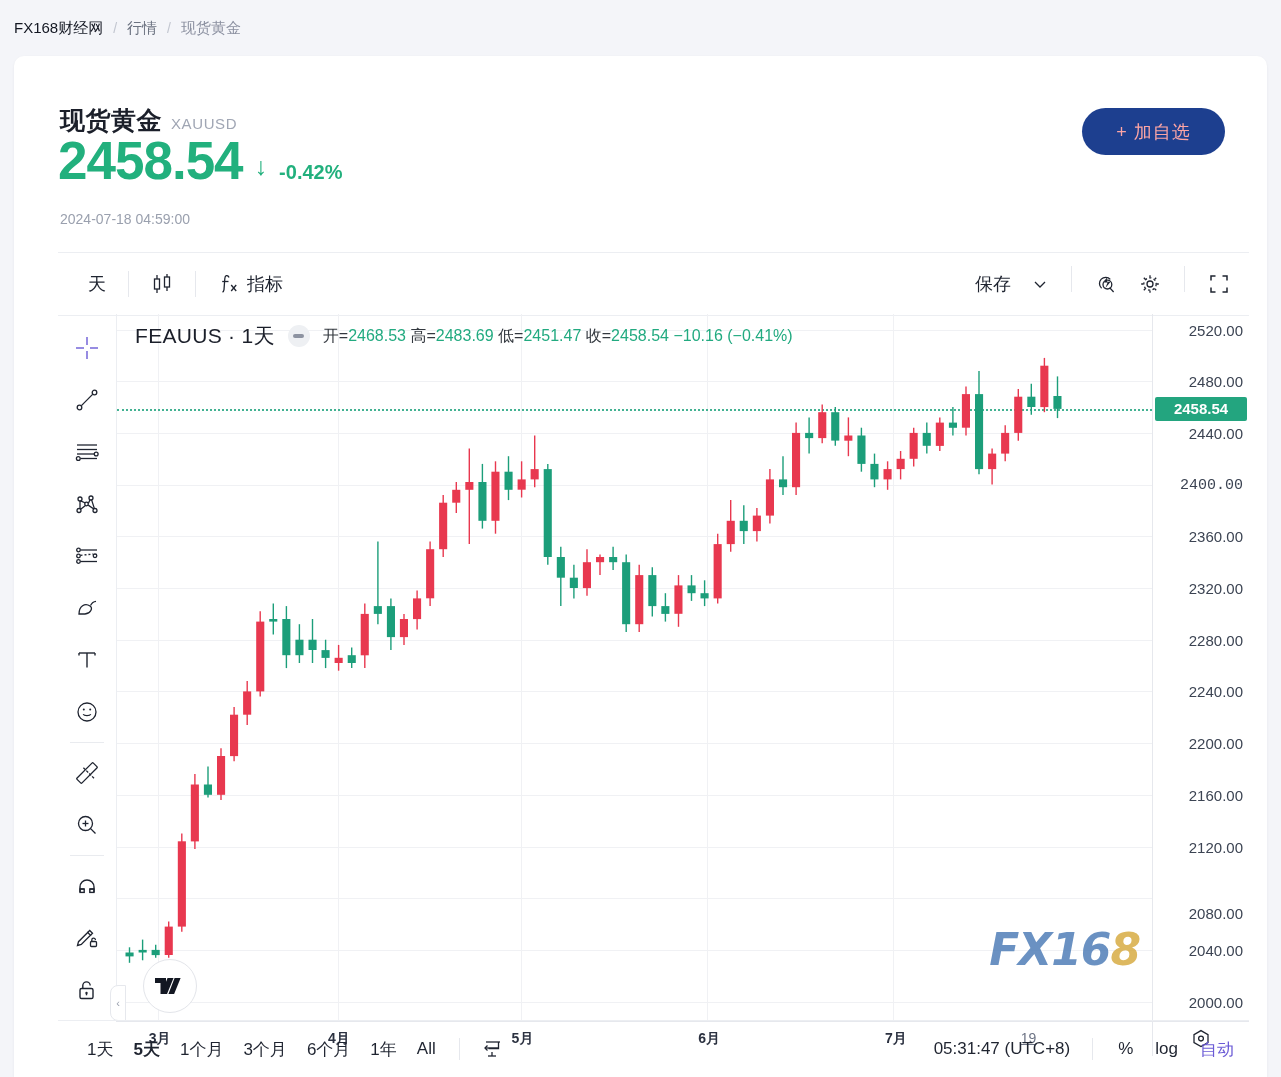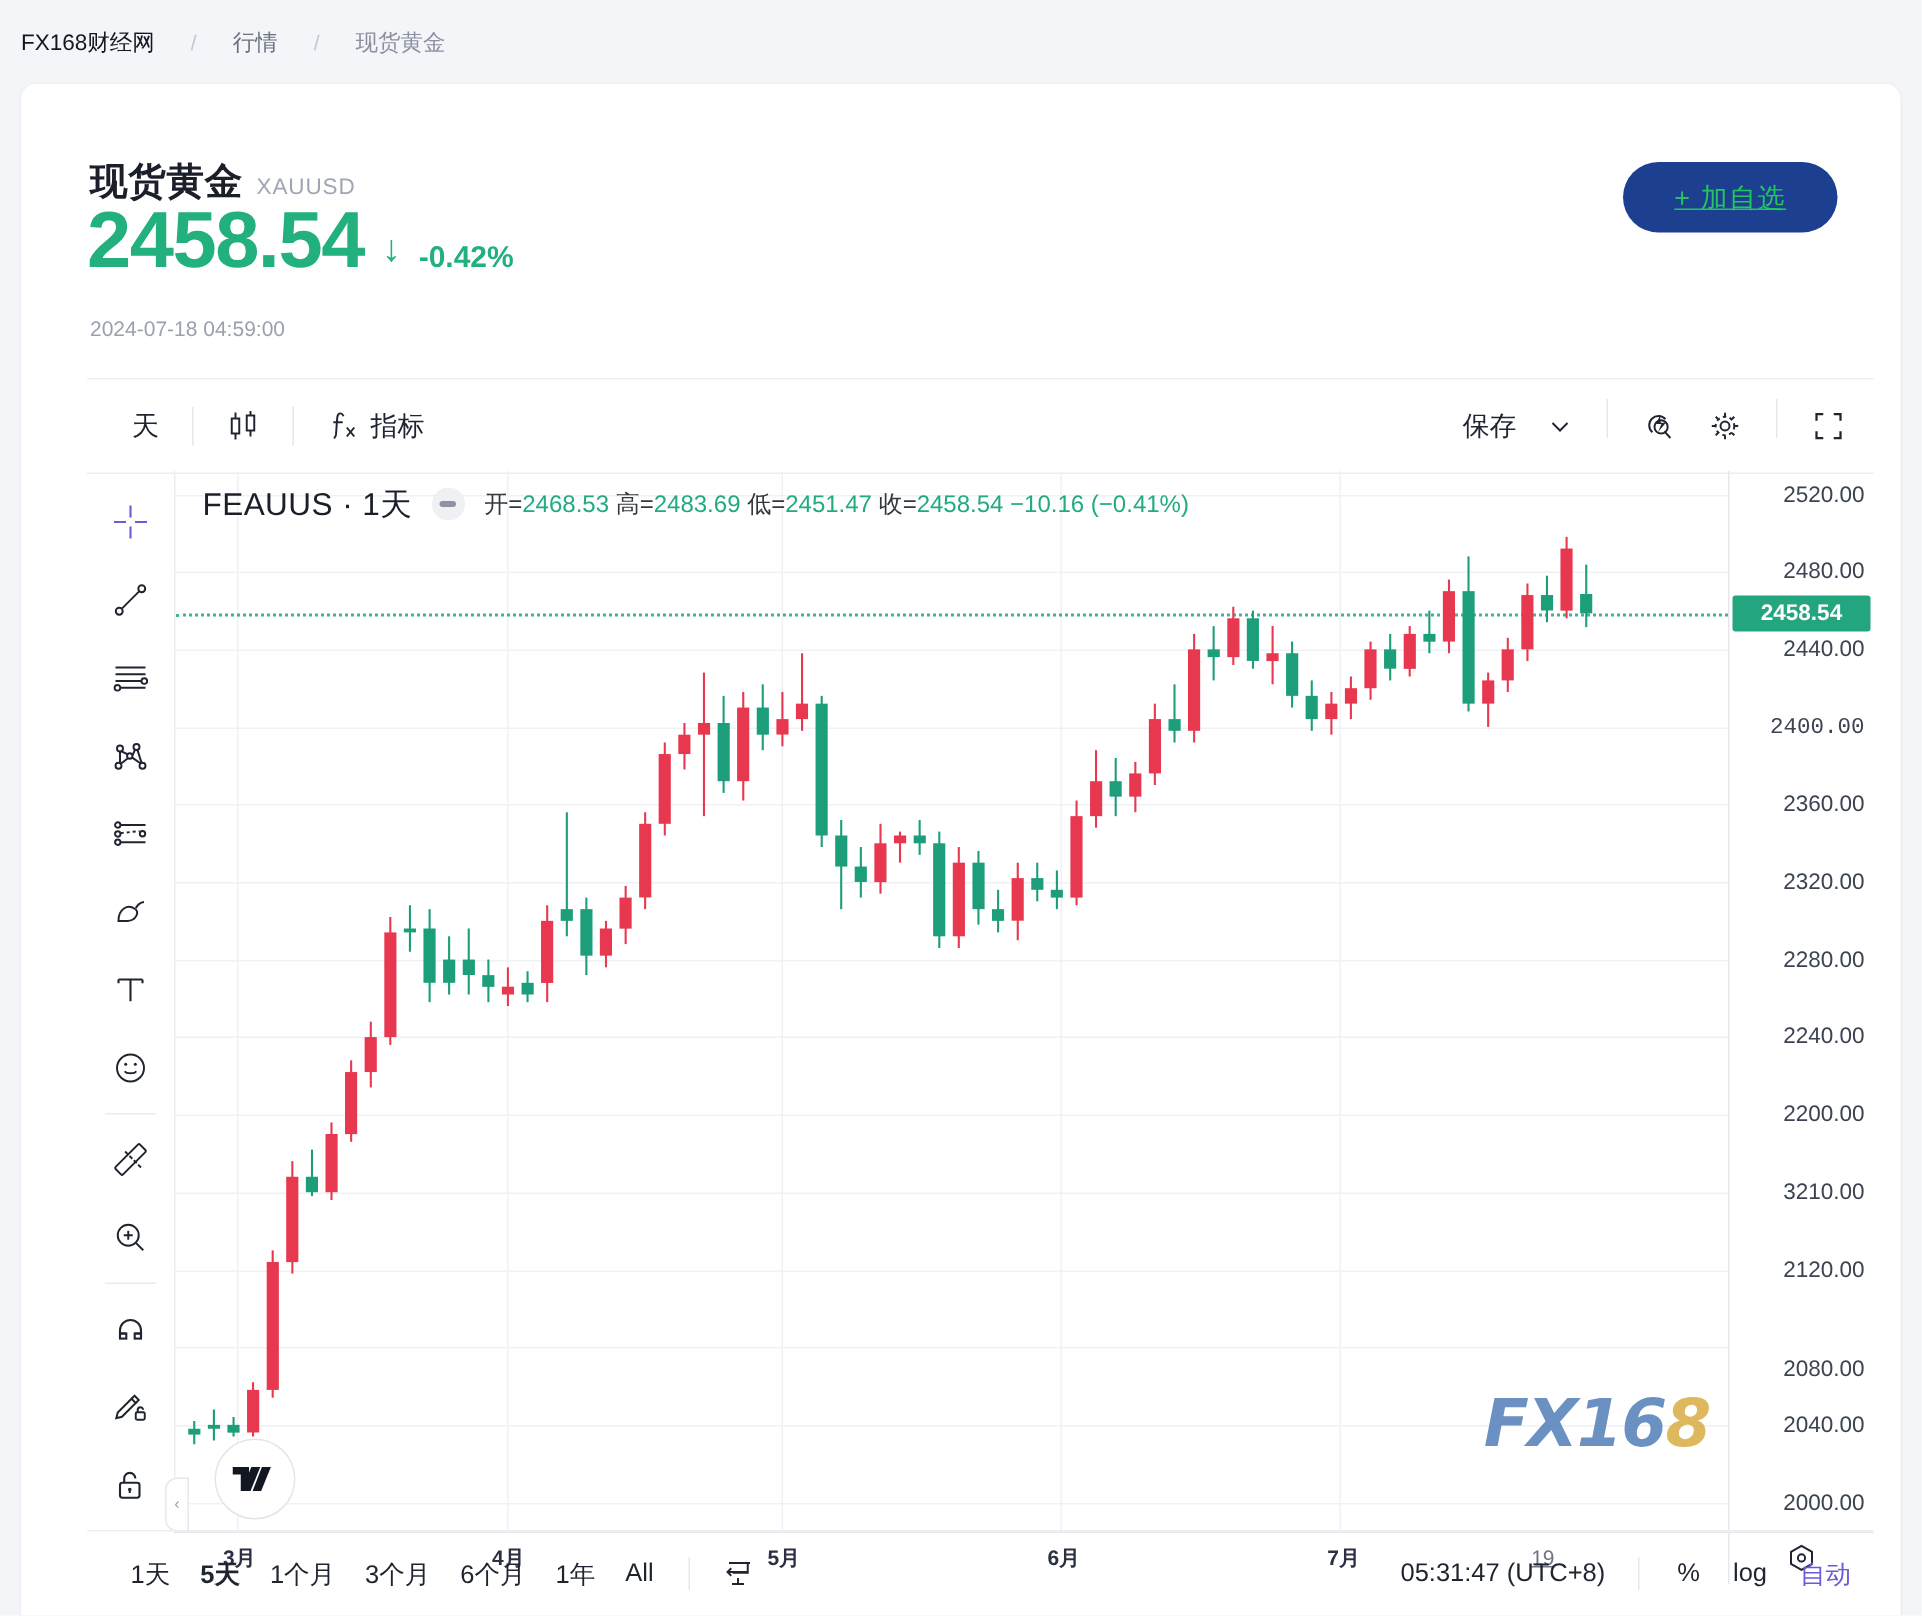--- a/index.html
+++ b/index.html
@@ -5,21 +5,21 @@
   html,body{margin:0;padding:0;}
   body{
     width:1281px;height:1077px;overflow:hidden;
     background:#f4f5f9;
     font-family:"Liberation Sans","DejaVu Sans",sans-serif;
     color:#131722;
     -webkit-font-smoothing:antialiased;
   }
   
   .breadcrumb{
-    height:56px;display:flex;align-items:center;gap:24px;
+    height:56px;display:flex;align-items:center;gap:10px;
     padding:0 0 0 14px;font-size:15px;
   }
   .bc-sep{color:#c2c6d0;font-size:14px;}
   .bc-mid{color:#6b7280;}
   .bc-cur{color:#8b90a0;}
 
   
   .card{
     position:absolute;left:14px;top:56px;width:1253px;height:1021px;
     background:#ffffff;border-radius:10px 10px 0 0;
@@ -33,23 +33,23 @@
   .q-name{font-size:25px;font-weight:700;letter-spacing:.5px;color:#1b1f2a;}
   .q-code{font-size:15px;color:#a0a6b4;letter-spacing:.6px;}
   .q-price-row{position:absolute;left:44px;top:78px;display:flex;align-items:baseline;gap:4px;}
   .q-price{font-size:53px;font-weight:700;color:#22b07d;line-height:1;letter-spacing:-1px;}
   .q-arrow{font-size:25px;color:#22b07d;font-weight:700;position:relative;top:-4px;margin-left:8px;}
   .q-pct{font-size:20px;font-weight:700;color:#22b07d;margin-left:8px;}
   .q-time{position:absolute;left:46px;top:155px;font-size:14px;color:#9aa0ae;}
 
   .addbtn{
     position:absolute;right:42px;top:52px;width:143px;height:47px;border-radius:24px;
-    background:#1d3f8f;color:#22c55e;border:none;font-size:18px;font-weight:500;
+    background:#1d3f8f;color:#fca5a5;border:none;font-size:18px;font-weight:500;
     font-family:"Liberation Sans","DejaVu Sans",sans-serif;cursor:pointer;
-    display:flex;align-items:center;justify-content:center;letter-spacing:1px;text-decoration:underline;
+    display:flex;align-items:center;justify-content:center;letter-spacing:1px;
   }
 
   .stats{position:absolute;right:40px;top:168px;display:grid;grid-template-columns:auto auto auto auto;
          column-gap:0;row-gap:13px;font-size:15px;align-items:baseline;}
   .st-lab{color:#a3a8b5;text-align:right;padding-right:14px;}
   .st-val{text-align:right;font-weight:500;min-width:78px;}
   .st-val.pad{padding-right:52px;}
   .up{color:#22b07d;}
   .down{color:#ef4352;}
   .neutral{color:#2a2f3a;}
@@ -567,21 +567,21 @@
       <div class="paxis" id="paxis">
           <div class="ptick" style="top: 15.5101px;">2520.00</div>
           <div class="ptick" style="top: 67.2102px;">2480.00</div>
           <div class="ptick" style="top: 118.91px;">2440.00</div>
           <div class="ptick" style="top: 170.611px; font-family: Liberation Mono, monospace;">2400.00</div>
           <div class="ptick" style="top: 222.311px;">2360.00</div>
           <div class="ptick" style="top: 274.011px;">2320.00</div>
           <div class="ptick" style="top: 325.711px;">2280.00</div>
           <div class="ptick" style="top: 377.411px;">2240.00</div>
           <div class="ptick" style="top: 429.112px;">2200.00</div>
-          <div class="ptick" style="top: 480.812px;">3210.00</div>
+          <div class="ptick" style="top: 480.812px;">2160.00</div>
           <div class="ptick" style="top: 532.512px;">2120.00</div>
           <div class="ptick" style="top: 599px;">2080.00</div>
           <div class="ptick" style="top: 635.912px;">2040.00</div>
           <div class="ptick" style="top: 687.612px;">2000.00</div>
           <div class="pbadge" style="top: 94.9474px;">2458.54</div>
         </div>
     </div>
 
     <div class="taxis">
       <div class="tax-row" id="taxrow">

